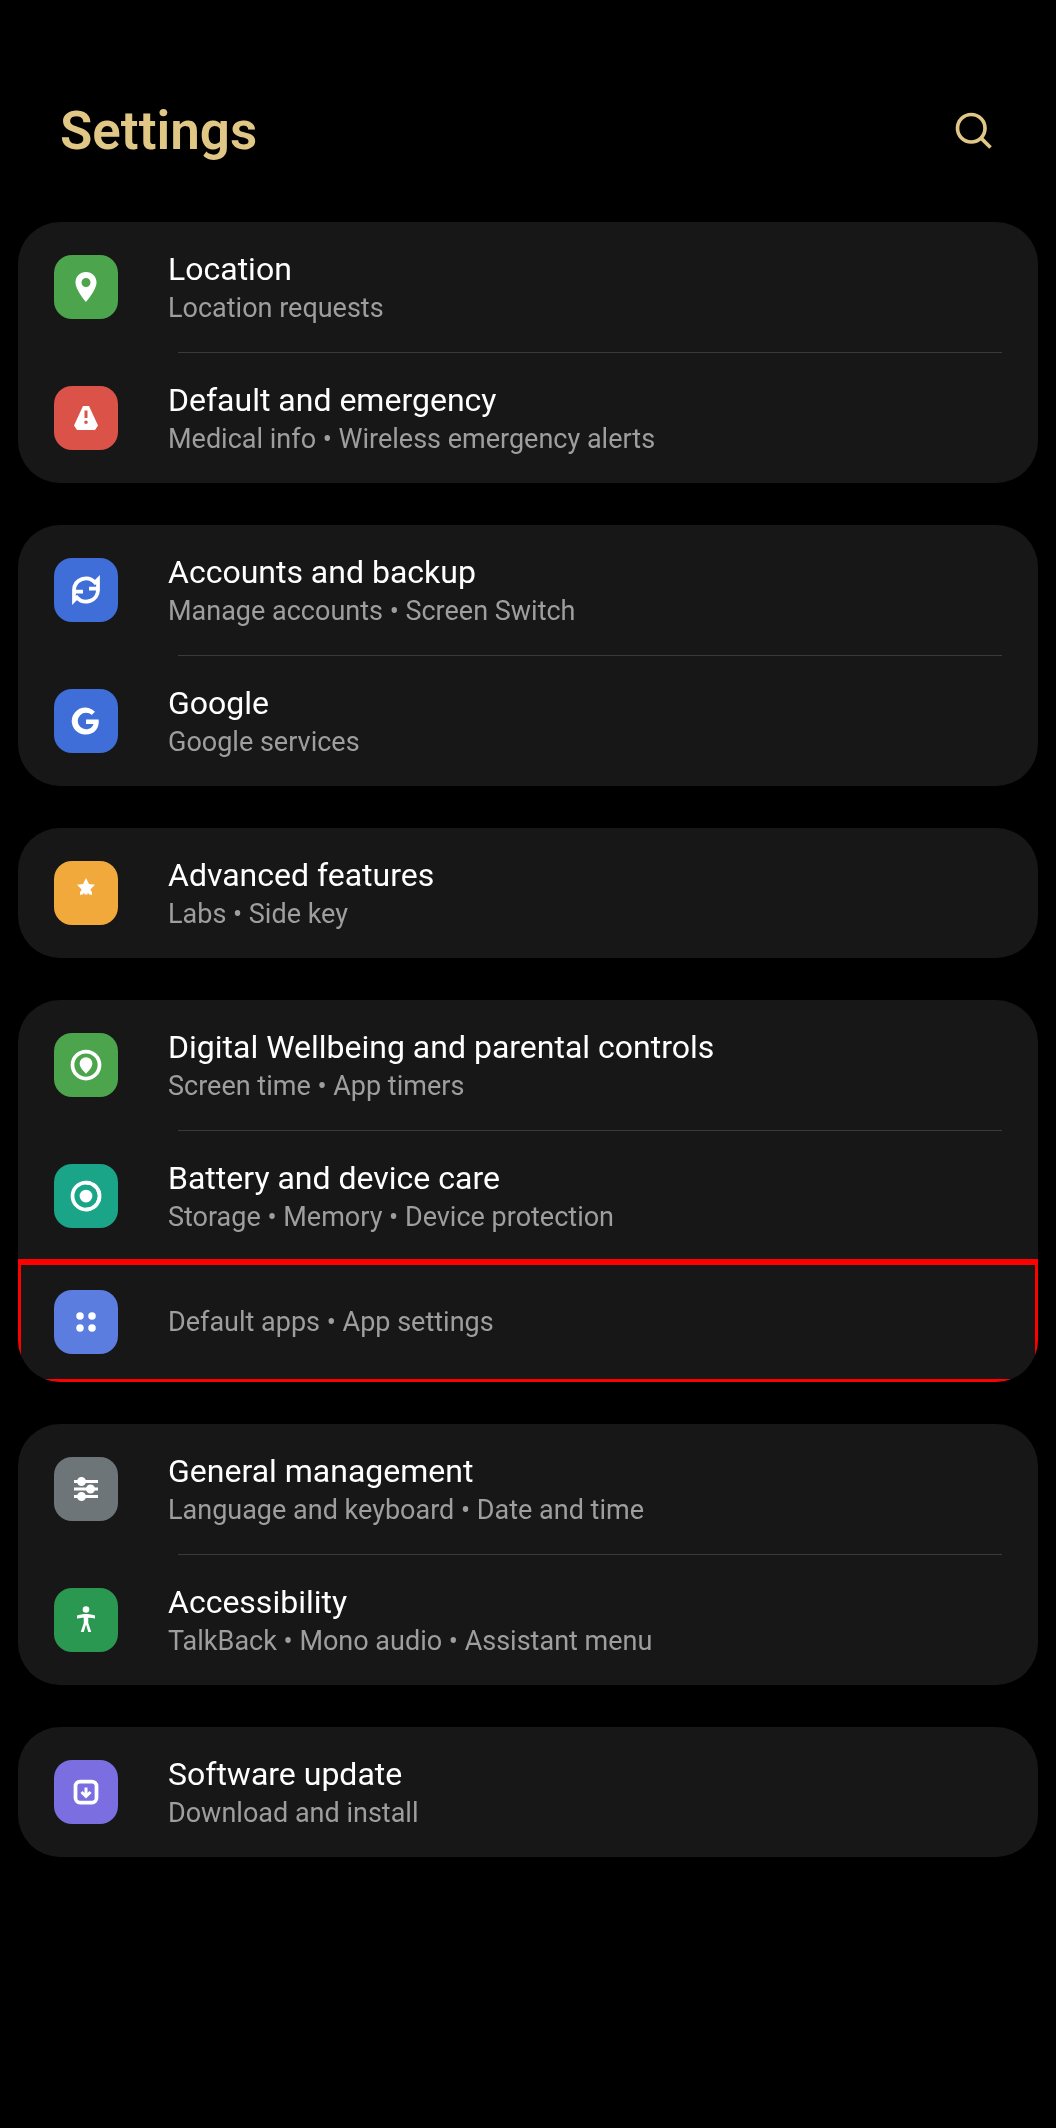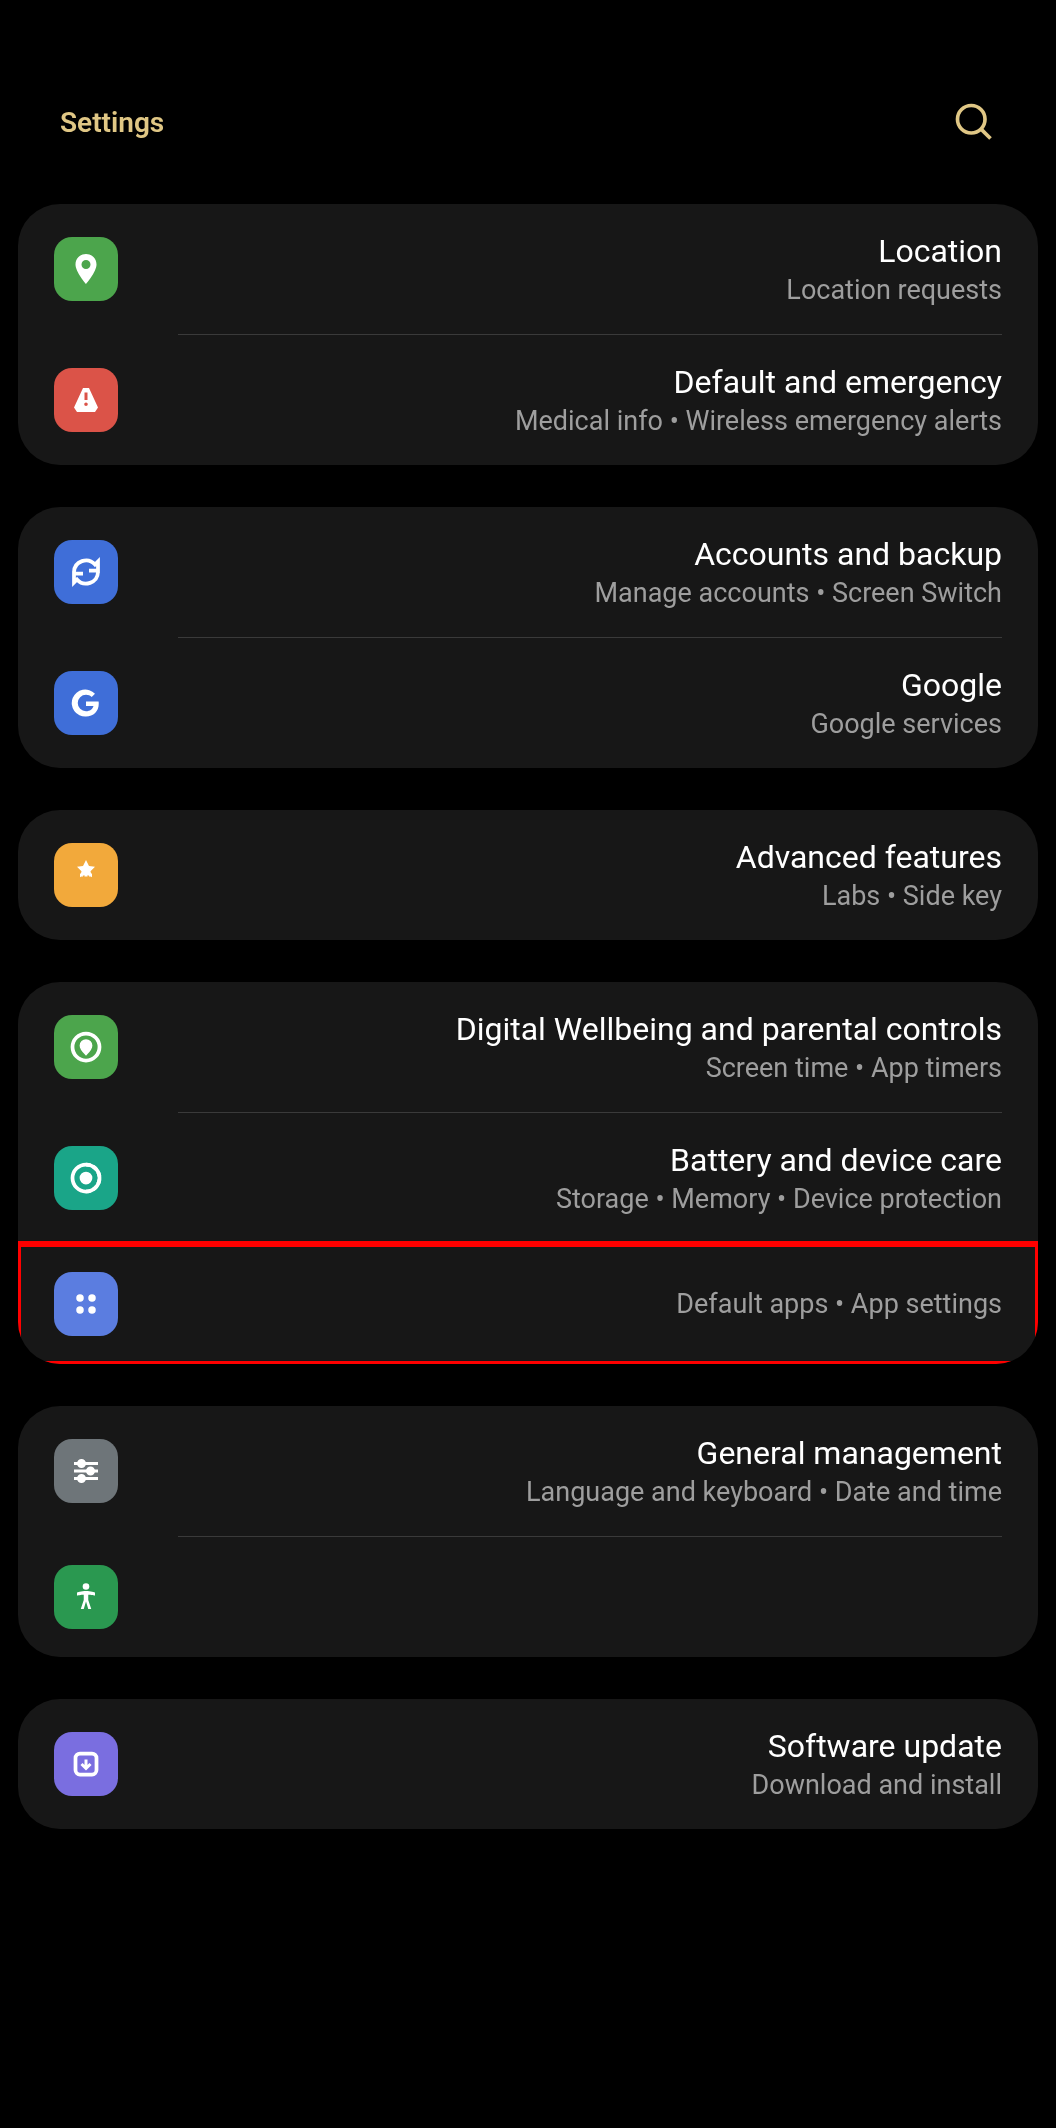--- a/index.html
+++ b/index.html
@@ -15,21 +15,21 @@
       overflow: hidden;
     }
     .header {
       display: flex;
       justify-content: space-between;
       align-items: center;
       padding: 100px 60px 60px 60px;
     }
     .header-title {
       color: #e0c785;
-      font-size: 28px;
+      font-size: 53px;
       font-weight: 600;
     }
     .search-btn {
       color: #e0c785;
       display: flex;
       align-items: center;
       justify-content: center;
     }
     .content {
       padding: 0 18px;
@@ -72,21 +72,20 @@
     .icon-blue { background: #3f6ed8; }
     .icon-yellow { background: #f2a93b; }
     .icon-green2 { background: #4ca54c; }
     .icon-teal { background: #1aa588; }
     .icon-blue2 { background: #5b7de0; }
     .icon-grey { background: #6e7579; }
     .icon-green3 { background: #2a9850; }
     .icon-purple { background: #7a6ee0; }
     .text-block {
       flex: 1;
-      text-align: right;
     }
     .item-title {
       color: #ffffff;
       font-size: 32px;
       font-weight: 400;
       margin-bottom: 4px;
     }
     .item-subtitle {
       color: #9e9e9e;
       font-size: 27px;
@@ -236,20 +235,24 @@
       </div>
     </div>
     <div class="divider"></div>
     <div class="item">
       <div class="icon-wrap icon-green3">
         <svg width="36" height="36" viewBox="0 0 24 24" fill="#ffffff">
             <circle cx="12" cy="5" r="2.2"></circle>
             <path d="M12 8c-3 0-6 1-6 1v2s3-.5 4.5-.5V14l-2 6h2l1.5-5 1.5 5h2l-2-6v-3.5C15 10.5 18 11 18 11V9s-3-1-6-1z"></path>
           </svg>
       </div>
+      <div class="text-block">
+        <div class="item-title">Accessibility</div>
+        <div class="item-subtitle">TalkBack  •  Mono audio  •  Assistant menu</div>
+      </div>
     </div>
   </div>
 
   <div class="group">
     <div class="item">
       <div class="icon-wrap icon-purple">
         <svg width="36" height="36" viewBox="0 0 24 24" fill="none" stroke="#ffffff" stroke-width="2.5">
             <rect x="5" y="5" width="14" height="14" rx="3"></rect>
             <path d="M12 9v6m-3-3l3 3 3-3" stroke-width="2"></path>
           </svg>

